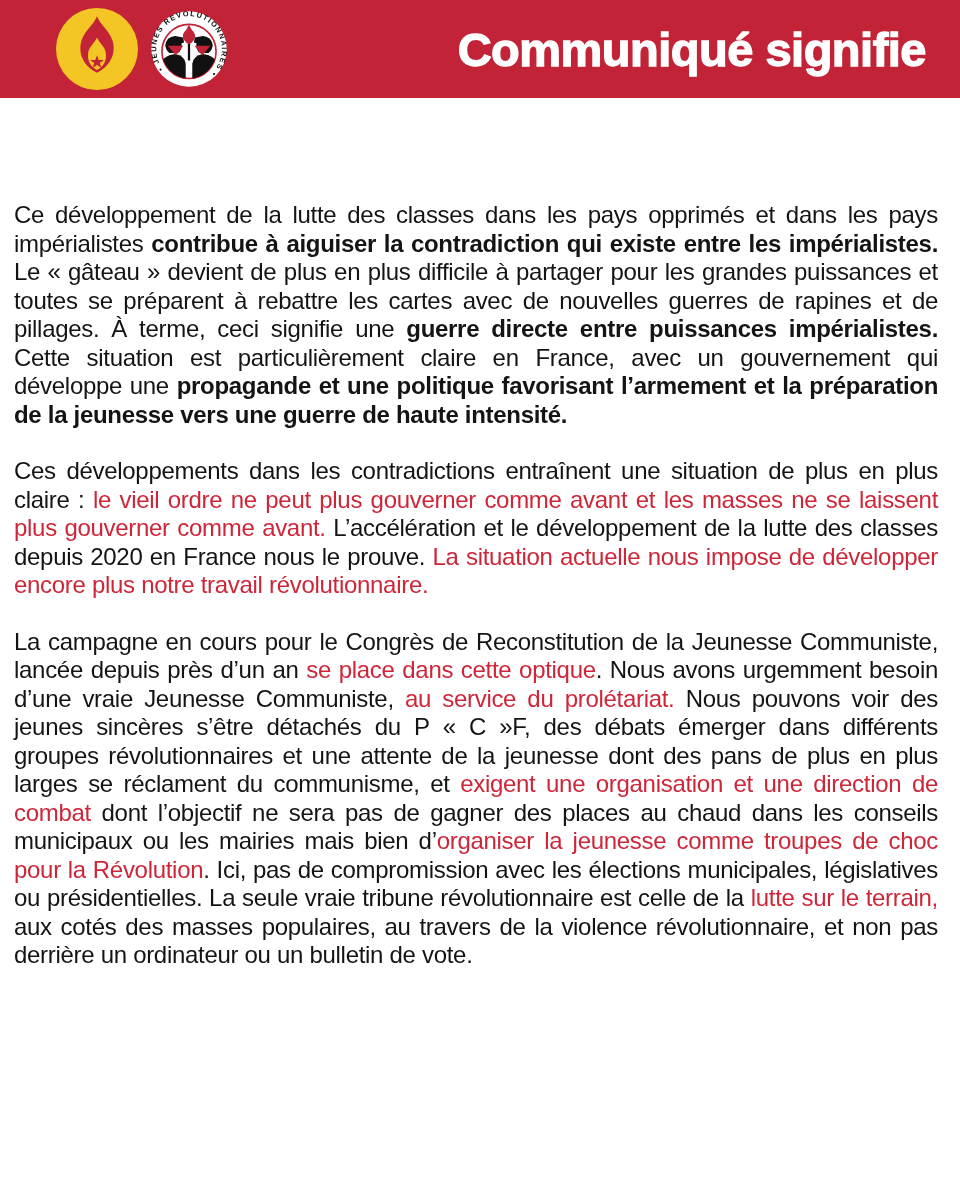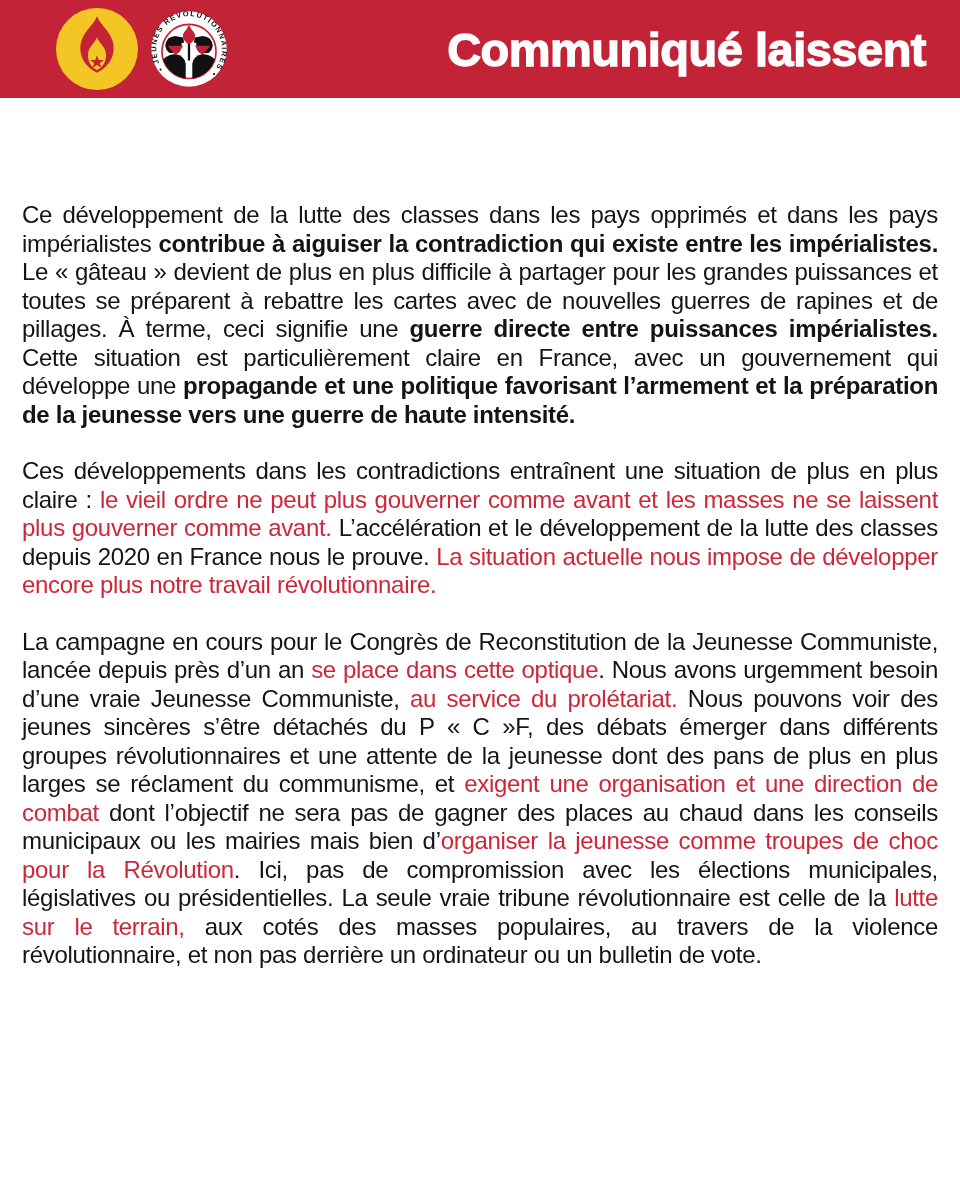--- a/index.html
+++ b/index.html
@@ -25,21 +25,21 @@
   .title{
     margin-left:auto;
     color:#ffffff;
     font-size:47px;
     font-weight:700;
     letter-spacing:-0.5px;
     -webkit-text-stroke:1.3px #ffffff;
     white-space:nowrap;
   }
   .content{
-    padding:103px 22px 0 22px;
+    padding:103px 22px 0 14px;
   }
   .para{
     font-size:24px;
     line-height:28.5px;
     letter-spacing:-0.3px;
     text-align:justify;
     margin-bottom:28px;
     color:var(--ink);
   }
   .seg-n{font-weight:400;}
@@ -101,21 +101,21 @@
 
           <g>
             <path fill="#111111" d="M79 46 Q78 35 67 34 L57 36 L56 42 L59 43 Q58 52 64 55 L74 55 Q78 52 79 46 Z"></path>
             <path fill="#111111" d="M85 88 L85 70 Q83 58 67 56 Q55 58 54 68 L54 88 Z"></path>
             <polygon fill="var(--red)" points="57,46 76,46 66,58"></polygon>
           </g>
         </g>
       </svg>
 
     </div>
-    <h1 class="title">Communiqué laissent</h1>
+    <h1 class="title">Communiqué signifie</h1>
   </header>
 
   <main class="content">
     <p class="para"><span class="seg-n">Ce développement de la lutte des classes dans les pays opprimés et dans les pays impérialistes </span><span class="seg-b">contribue à aiguiser la contradiction qui existe entre les impérialistes.</span><span class="seg-n"> Le « gâteau » devient de plus en plus difficile à partager pour les grandes puissances et toutes se préparent à rebattre les cartes avec de nouvelles guerres de rapines et de pillages. À terme, ceci signifie une </span><span class="seg-b">guerre directe entre puissances impérialistes.</span><span class="seg-n"> Cette situation est particulièrement claire en France, avec un gouvernement qui développe une </span><span class="seg-b">propagande et une politique favorisant l’armement et la préparation de la jeunesse vers une guerre de haute intensité.</span></p>
     <p class="para"><span class="seg-n">Ces développements dans les contradictions entraînent une situation de plus en plus claire : </span><span class="seg-rb">le vieil ordre ne peut plus gouverner comme avant et les masses ne se laissent plus gouverner comme avant.</span><span class="seg-n">  L’accélération et le développement de la lutte des classes depuis 2020 en France nous le prouve. </span><span class="seg-rb">La situation actuelle nous impose de développer encore plus notre travail révolutionnaire.</span></p>
     <p class="para"><span class="seg-n">La campagne en cours pour le Congrès de Reconstitution de la Jeunesse Communiste, lancée depuis près d’un an </span><span class="seg-rb">se place dans cette optique</span><span class="seg-n">. Nous avons urgemment besoin d’une vraie Jeunesse Communiste, </span><span class="seg-rb">au service du prolétariat.</span><span class="seg-n"> Nous pouvons voir des jeunes sincères s’être détachés du P « C »F, des débats émerger dans différents groupes révolutionnaires et une attente de la jeunesse dont des pans de plus en plus larges se réclament du communisme, et </span><span class="seg-rb">exigent une organisation et une direction de combat</span><span class="seg-n"> dont l’objectif ne sera pas de gagner des places au chaud dans les conseils municipaux ou les mairies mais bien d’</span><span class="seg-rb">organiser la jeunesse comme troupes de choc pour la Révolution</span><span class="seg-n">. Ici, pas de compromission avec les élections municipales, législatives ou présidentielles. La seule vraie tribune révolutionnaire est celle de la </span><span class="seg-rb">lutte sur le terrain,</span><span class="seg-n"> aux cotés des masses populaires, au travers de la violence révolutionnaire, et non pas derrière un ordinateur ou un bulletin de vote.</span></p>
   </main>
 
 </div>
 

